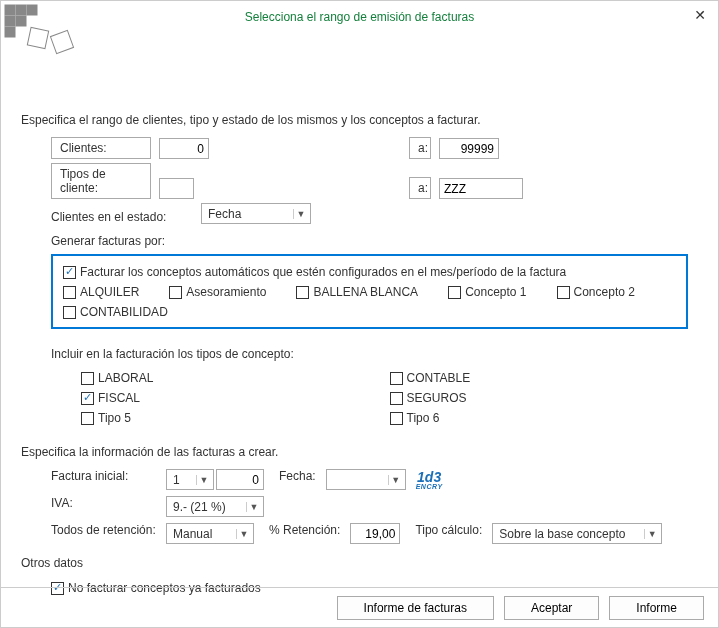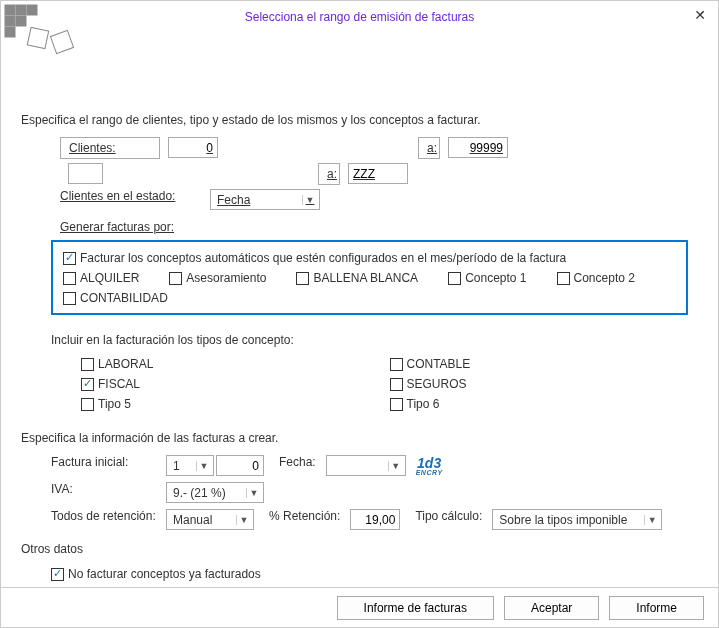--- a/index.html
+++ b/index.html
@@ -15,39 +15,39 @@
     border: 1px solid #ccc;
     position: relative;
   }
   .titlebar {
     position: relative;
     height: 32px;
     display: flex;
     align-items: center;
     justify-content: center;
   }
-  .title { font-size: 12px; color: #6d28d9; }
+  .title { font-size: 12px; color: #15803d; }
   .close {
     position: absolute;
     right: 8px; top: 4px;
     width: 20px; height: 20px;
     display: flex; align-items: center; justify-content: center;
     font-size: 14px; color: #333;
     cursor: pointer;
   }
   .deco {
     position: absolute; left: 2px; top: 2px;
     width: 90px; height: 70px;
     pointer-events: none;
   }
   .content {
     padding: 60px 20px 0 20px;
   }
   .section-text { margin: 20px 0 10px 0; }
-  .row { display: flex; align-items: flex-start; margin: 4px 9px; text-decoration: underline; }
+  .row { display: flex; align-items: flex-end; margin: 4px 0; }
   .label-box {
     border: 1px solid #aaa;
     padding: 3px 8px;
     min-width: 100px;
     background: #fff;
   }
   .input {
     border: 1px solid #aaa;
     height: 21px;
     padding: 2px 4px;
@@ -155,24 +155,25 @@
 
   <div style="padding-left:30px;">
     <div class="row">
       <div class="label-box" style="width:100px;">Clientes:</div>
       <input class="input right ml" style="width: 50px;" value="0">
       <div style="width:200px;"></div>
       <div class="label-box" style="min-width:20px;width:22px;text-align:center;">a:</div>
       <input class="input right ml" style="width: 60px;" value="99999">
     </div>
     <div class="row">
+      <div class="label-box" style="width:100px;">Tipos de cliente:</div>
       <input class="input ml" style="width: 35px;" value="">
       <div style="width:215px;"></div>
       <div class="label-box" style="min-width:20px;width:22px;text-align:center;">a:</div>
-      <input class="input ml" style="width: 60px;" value="ZZZ">
+      <input class="input ml" style="width: 84px;" value="ZZZ">
     </div>
     <div class="row">
       <span style="width:150px;">Clientes en el estado:</span>
       <div class="select" style="width:110px;">
         <span>Fecha</span>
           <span class="arrow">▼</span>
       </div>
     </div>
     <div class="row" style="margin-top:10px;">
       <span>Generar facturas por:</span>
@@ -274,21 +275,21 @@
   <div class="field-row">
     <span class="field-label">Todos de retención:</span>
     <div class="select" style="width:88px;">
       <span>Manual</span>
         <span class="arrow">▼</span>
     </div>
     <span style="margin-left:15px;">% Retención:</span>
     <input class="input right" style="width: 50px; margin-left: 10px;" value="19,00">
     <span style="margin-left:15px;">Tipo cálculo:</span>
     <div class="select" style="width:170px; margin-left:10px;">
-      <span>Sobre la tipos imponible</span>
+      <span>Sobre la base concepto</span>
         <span class="arrow">▼</span>
     </div>
   </div>
 
   <div class="section-text" style="margin-top:12px;">Otros datos</div>
   <div style="padding-left:30px;">
     <label class="checkbox">
       <span class="box">✓</span>
       <span>No facturar conceptos ya facturados</span>
     </label>

